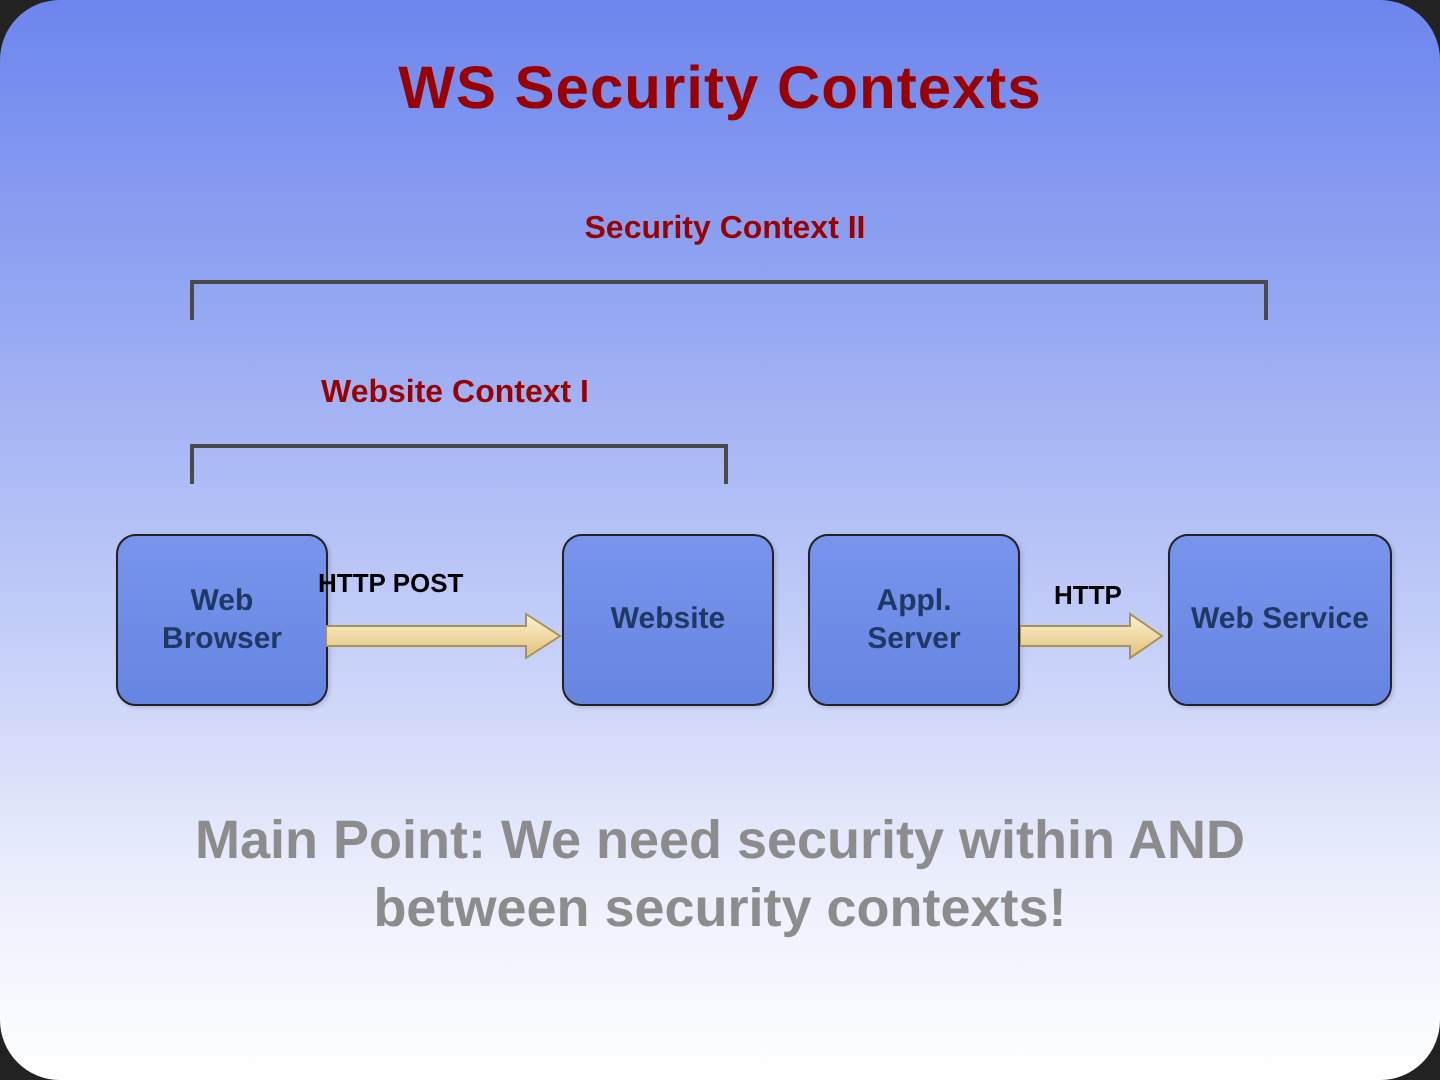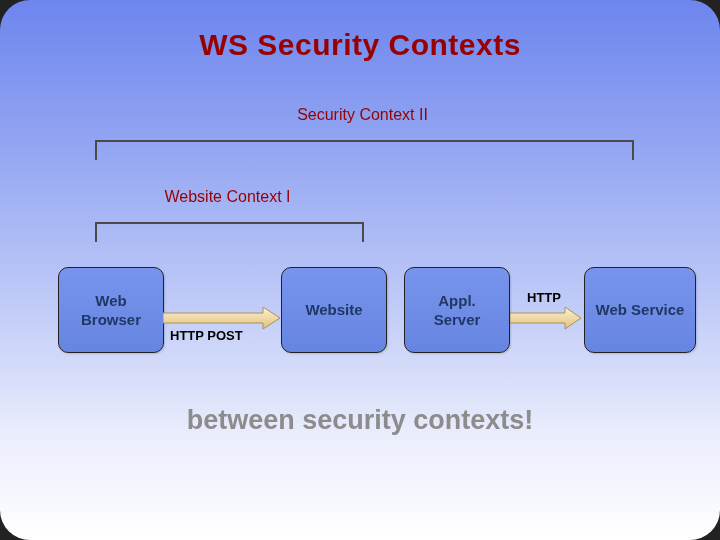--- a/index.html
+++ b/index.html
@@ -25,21 +25,21 @@
     text-align: center;
     font-size: 30px;
     font-weight: bold;
     color: #990000;
     letter-spacing: 0.5px;
   }
   .ctx-label {
     position: absolute;
     text-align: center;
     font-size: 16px;
-    font-weight: normal;
+    font-weight: bold;
     color: #990000;
   }
   .ctx-label-2 { top: 106px; left: 95px;  width: 535px; }
   .ctx-label-1 { top: 188px; left: 95px;  width: 265px; }
   .bracket {
     position: absolute;
     border-top: 2px solid #4a4a4a;
     border-left: 2px solid #4a4a4a;
     border-right: 2px solid #4a4a4a;
     height: 18px;
@@ -77,21 +77,21 @@
   .arrow-1 { left: 163px; }
   .arrow-2 { left: 510px; }
 
   .arrow-label {
     position: absolute;
     font-size: 13px;
     font-weight: 600;
     color: #000000;
     white-space: nowrap;
   }
-  .label-http-post { top: 284px; left: 170px; margin-top: 44px; }
+  .label-http-post { top: 284px; left: 159px; }
   .label-soap      { top: 290px; left: 527px; }
 
   .main-point {
     position: absolute;
     top: 404px;
     left: 0;
     width: 100%;
     text-align: center;
     font-size: 27px;
     font-weight: bold;
@@ -146,16 +146,17 @@
     <defs>
       <linearGradient id="arrowGrad2" x1="0" y1="0" x2="0" y2="1">
         <stop offset="0" stop-color="#fbf2d4"></stop>
         <stop offset="1" stop-color="#e2c077"></stop>
       </linearGradient>
     </defs>
     <polygon points="0,7 55,7 55,1 71,12 55,23 55,17 0,17" fill="url(#arrowGrad2)" stroke="#a8925a" stroke-width="1"></polygon>
   </svg>
 
   <div class="main-point">
+    <div>Main Point: We need security within AND</div>
     <div>between security contexts!</div>
   </div>
 
 </div>
 
 </body></html>

